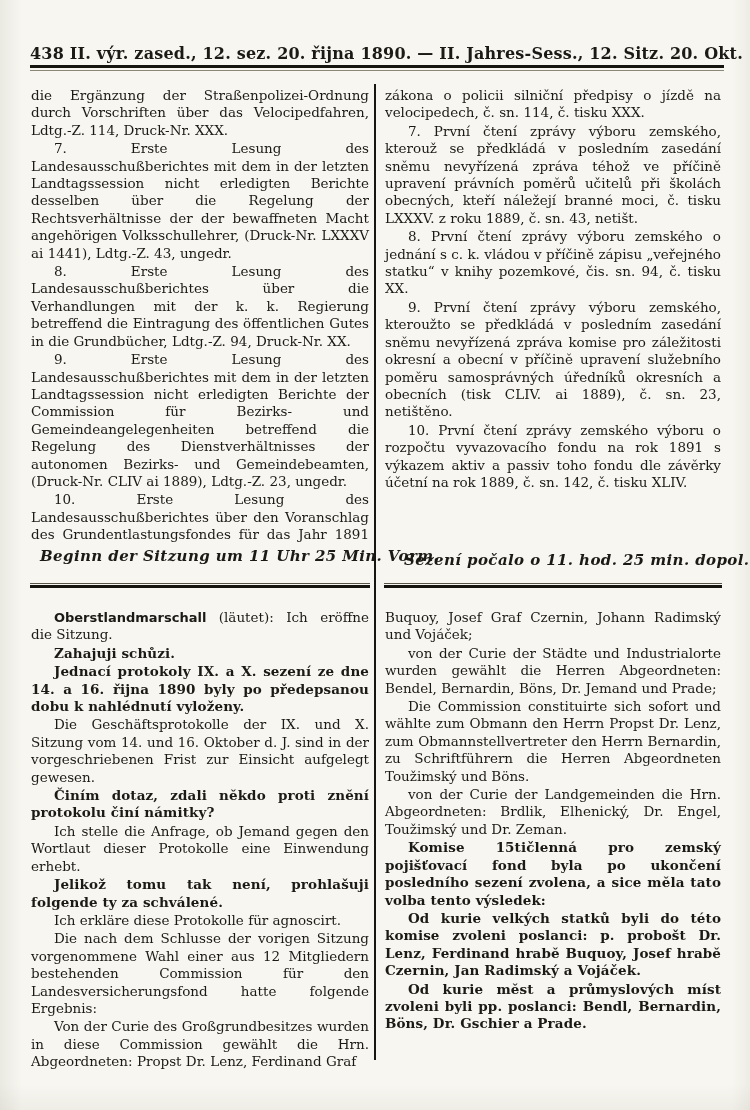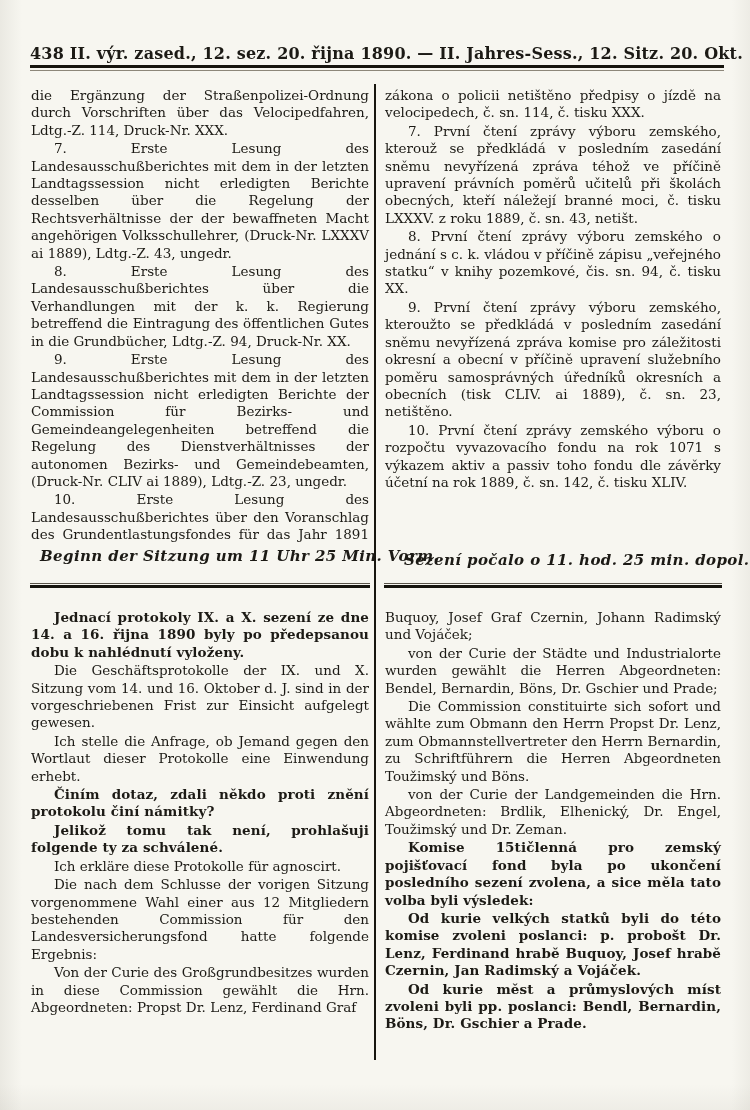--- a/index.html
+++ b/index.html
@@ -61,52 +61,54 @@
   <div class="running-head">
     <span>438 II. výr. zased., 12. sez. 20. řijna 1890.</span><span> — </span><span>II. Jahres-Sess., 12. Sitz. 20. Okt. 1890.</span>
   </div>
 
   <div class="head-rule"></div>
 
   <div class="v-divider"></div>
 
   <div class="col col-tl" id="col-tl">
       <p class="">die Ergänzung der Straßenpolizei-Ordnung durch Vorschriften über das Velocipedfahren, Ldtg.-Z. 114, Druck-Nr. XXX.</p>
-      <p class="indent">7. Erste Lesung des Landesausschußberichtes mit dem in der letzten Landtagssession nicht erledigten Berichte desselben über die Regelung der Rechtsverhältnisse der der bewaffneten Macht angehörigen Volksschullehrer, (Druck-Nr. LXXXV ai 1889), Ldtg.-Z. 43, ungedr.</p>
+      <p class="indent">7. Erste Lesung des Landesausschußberichtes mit dem in der letzten Landtagssession nicht erledigten Berichte desselben über die Regelung der Rechtsverhältnisse der der bewaffneten Macht angehörigen Volksschullehrer, (Druck-Nr. LXXXV ai 1441), Ldtg.-Z. 43, ungedr.</p>
       <p class="indent">8. Erste Lesung des Landesausschußberichtes über die Verhandlungen mit der k. k. Regierung betreffend die Eintragung des öffentlichen Gutes in die Grundbücher, Ldtg.-Z. 94, Druck-Nr. XX.</p>
       <p class="indent">9. Erste Lesung des Landesausschußberichtes mit dem in der letzten Landtagssession nicht erledigten Berichte der Commission für Bezirks- und Gemeindeangelegenheiten betreffend die Regelung des Dienstverhältnisses der autonomen Bezirks- und Gemeindebeamten, (Druck-Nr. CLIV ai 1889), Ldtg.-Z. 23, ungedr.</p>
       <p class="indent">10. Erste Lesung des Landesausschußberichtes über den Voranschlag des Grundentlastungsfondes für das Jahr 1891 mit Ausweis über die Aktiva und Passiva dieses Fondes nach dem Rechnungsabschluße für das Jahr 1889, Ldtg.-Z. 142, Druck-Nr. XLIV.</p>
     </div>
   <div class="col col-tr" id="col-tr">
-      <p class="">zákona o policii netištěno předpisy o jízdě na velocipedech, č. sn. 114, č. tisku XXX.</p>
+      <p class="">zákona o policii silniční předpisy o jízdě na velocipedech, č. sn. 114, č. tisku XXX.</p>
       <p class="indent">7. První čtení zprávy výboru zemského, kterouž se předkládá v posledním zasedání sněmu nevyřízená zpráva téhož ve příčině upravení právních poměrů učitelů při školách obecných, kteří náležejí branné moci, č. tisku LXXXV. z roku 1889, č. sn. 43, netišt.</p>
       <p class="indent">8. První čtení zprávy výboru zemského o jednání s c. k. vládou v příčině zápisu „veřejného statku“ v knihy pozemkové, čis. sn. 94, č. tisku XX.</p>
       <p class="indent">9. První čtení zprávy výboru zemského, kteroužto se předkládá v posledním zasedání sněmu nevyřízená zpráva komise pro záležitosti okresní a obecní v příčině upravení služebního poměru samosprávných úředníků okresních a obecních (tisk CLIV. ai 1889), č. sn. 23, netištěno.</p>
-      <p class="indent">10. První čtení zprávy zemského výboru o rozpočtu vyvazovacího fondu na rok 1071 s výkazem aktiv a passiv toho fondu dle závěrky účetní na rok 1889, č. sn. 142, č. tisku XLIV.</p>
+      <p class="indent">10. První čtení zprávy zemského výboru o rozpočtu vyvazovacího fondu na rok 1891 s výkazem aktiv a passiv toho fondu dle závěrky účetní na rok 1889, č. sn. 142, č. tisku XLIV.</p>
     </div>
 
   <div class="session-line" id="session-left">Beginn der Sitzung um 11 Uhr 25 Min. Vorm.</div>
   <div class="session-line" id="session-right">Sezení počalo o 11. hod. 25 min. dopol.</div>
 
   <div class="mid-rule mid-rule-left"></div>
   <div class="mid-rule mid-rule-right"></div>
 
   <div class="col col-bl" id="col-bl">
+      <p class="indent"><b class="speaker">Oberstlandmarschall</b> (läutet): Ich eröffne die Sitzung.</p>
+      <p class="indent cz">Zahajuji schůzi.</p>
       <p class="indent cz">Jednací protokoly IX. a X. sezení ze dne 14. a 16. řijna 1890 byly po předepsanou dobu k nahlédnutí vyloženy.</p>
       <p class="indent">Die Geschäftsprotokolle der IX. und X. Sitzung vom 14. und 16. Oktober d. J. sind in der vorgeschriebenen Frist zur Einsicht aufgelegt gewesen.</p>
+      <p class="indent cz">Činím dotaz, zdali někdo proti znění protokolu činí námitky?</p>
       <p class="indent">Ich stelle die Anfrage, ob Jemand gegen den Wortlaut dieser Protokolle eine Einwendung erhebt.</p>
-      <p class="indent cz">Činím dotaz, zdali někdo proti znění protokolu činí námitky?</p>
       <p class="indent cz">Jelikož tomu tak není, prohlašuji folgende ty za schválené.</p>
       <p class="indent">Ich erkläre diese Protokolle für agnoscirt.</p>
       <p class="indent">Die nach dem Schlusse der vorigen Sitzung vorgenommene Wahl einer aus 12 Mitgliedern bestehenden Commission für den Landesversicherungsfond hatte folgende Ergebnis:</p>
       <p class="indent">Von der Curie des Großgrundbesitzes wurden in diese Commission gewählt die Hrn. Abgeordneten: Propst Dr. Lenz, Ferdinand Graf</p>
     </div>
   <div class="col col-br" id="col-br">
       <p class="">Buquoy, Josef Graf Czernin, Johann Radimský und Vojáček;</p>
-      <p class="indent">von der Curie der Städte und Industrialorte wurden gewählt die Herren Abgeordneten: Bendel, Bernardin, Böns, Dr. Gschier und Prade;</p>
+      <p class="indent">von der Curie der Städte und Industrialorte wurden gewählt die Herren Abgeordneten: Bendel, Bernardin, Böns, Dr. Jemand und Prade;</p>
       <p class="indent">Die Commission constituirte sich sofort und wählte zum Obmann den Herrn Propst Dr. Lenz, zum Obmannstellvertreter den Herrn Bernardin, zu Schriftführern die Herren Abgeordneten Toužimský und Böns.</p>
       <p class="indent">von der Curie der Landgemeinden die Hrn. Abgeordneten: Brdlik, Elhenický, Dr. Engel, Toužimský und Dr. Zeman.</p>
-      <p class="indent cz">Komise 15tičlenná pro zemský pojišťovací fond byla po ukončení posledního sezení zvolena, a sice měla tato volba byli výsledek:</p>
+      <p class="indent cz">Komise 15tičlenná pro zemský pojišťovací fond byla po ukončení posledního sezení zvolena, a sice měla tato volba tento výsledek:</p>
       <p class="indent cz">Od kurie velkých statků byli do této komise zvoleni poslanci: p. probošt Dr. Lenz, Ferdinand hrabě Buquoy, Josef hrabě Czernin, Jan Radimský a Vojáček.</p>
       <p class="indent cz">Od kurie měst a průmyslových míst zvoleni byli pp. poslanci: Bendl, Bernardin, Böns, Dr. Gschier a Prade.</p>
     </div>
 
 </div>
 
 </body></html>

